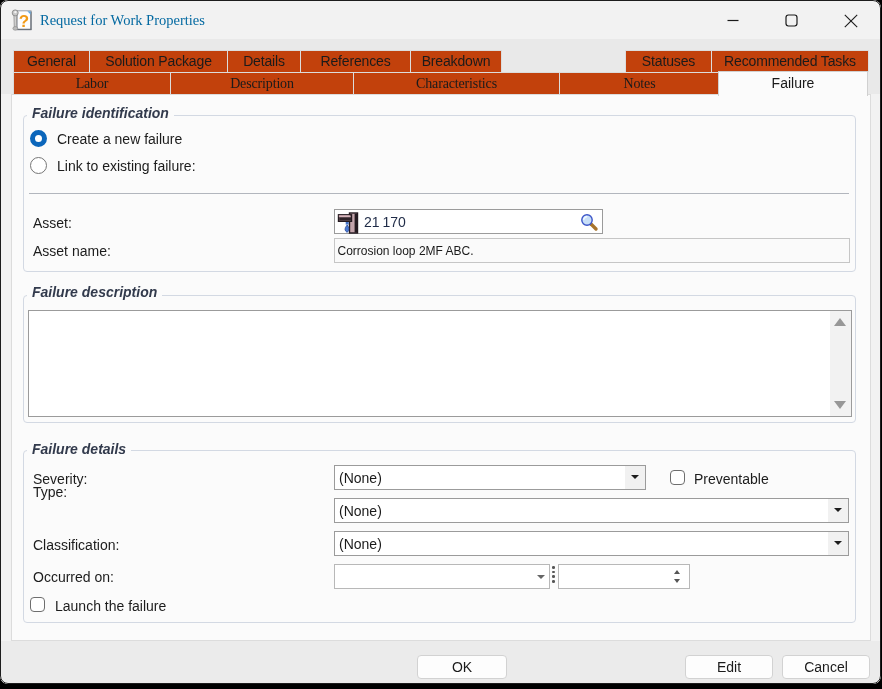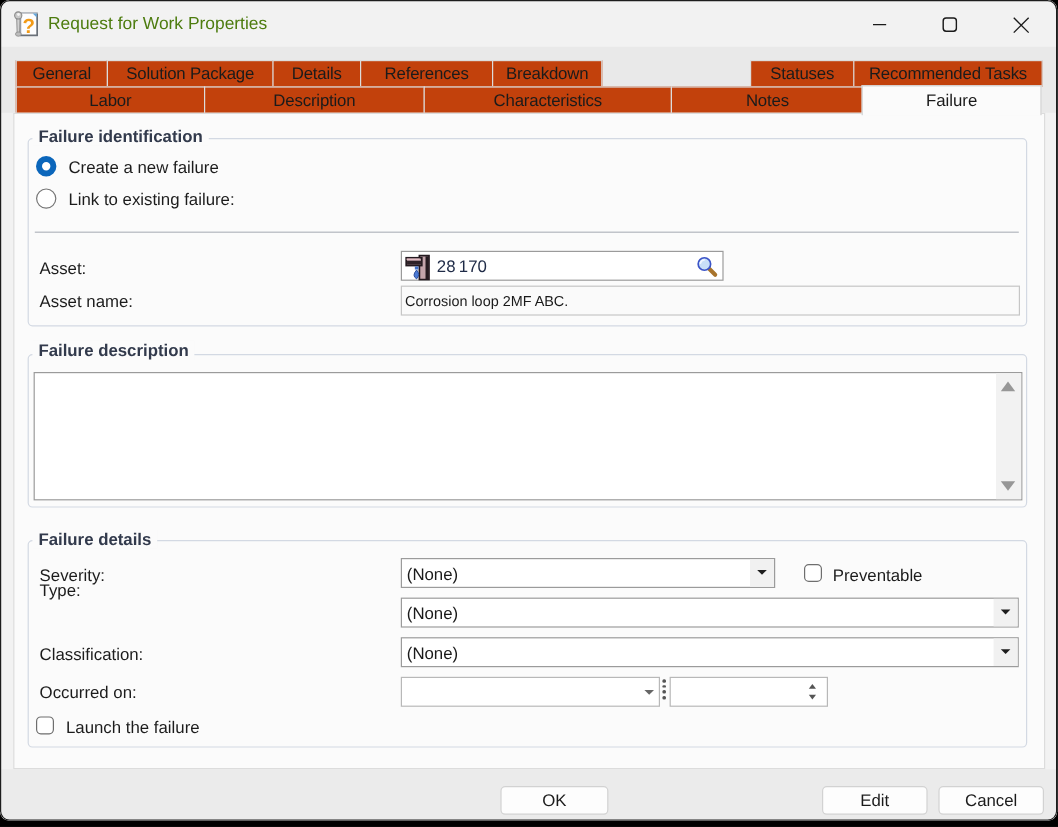--- a/index.html
+++ b/index.html
@@ -5,48 +5,48 @@
 * { margin:0; padding:0; box-sizing:border-box; }
 html,body { width:882px; height:689px; background:#000; overflow:hidden; }
 body { font-family:"Liberation Sans", sans-serif; font-size:14px; color:#1a1a1a; }
 #win {
   position:absolute; left:0; top:0; width:881px; height:684px;
   background:#f2f2f2; border-radius:8px;
   overflow:hidden;
 }
 .abs { position:absolute; }
 
-#title { position:absolute; left:40px; top:12px; font-size:14.5px; color:#4d7c0f; }
+#title { position:absolute; left:40px; top:12px; font-size:14.5px; color:#0369a1;font-family:Liberation Serif, serif; }
 
 .tab {
   position:absolute; height:22px; background:#c2410c;
   border:1px solid #dcdcdc; text-align:center; line-height:21px;
   font-size:14px; color:#1b1b1b; letter-spacing:-0.15px;
 }
 .trow1 { top:50px; border-bottom:none; }
-.trow2 { top:72px; border-bottom:none; }
+.trow2 { top:72px; border-bottom:none;font-family:Liberation Serif, serif; }
 #tabActive {
   position:absolute; left:718px; top:71px; width:150px; height:25px;
   background:#fbfbfb; border:1px solid #d0d0d0; border-bottom:none;
   text-align:center; line-height:23px; z-index:6;
 }
 
 #page {
   position:absolute; left:11px; top:94px; width:860px; height:547px;
   background:#fbfbfb; border:1px solid #dcdcdc; z-index:1;
 }
 #footer {
   position:absolute; left:1px; right:1px; top:641px; bottom:1px;
   background:#ebebeb;
 }
 
 .grp { position:absolute; border:1px solid #d3d9e3; border-radius:4px; z-index:2; }
 .gcap {
   position:absolute; background:#fbfbfb; padding:0 5px; font-weight:bold;
-  color:#323a4c; font-size:14px; z-index:3; white-space:nowrap;
+  color:#323a4c; font-size:14px; z-index:3; white-space:nowrap;font-style:italic;
 }
 .lbl { position:absolute; white-space:nowrap; color:#1c1c1c; z-index:3; }
 .field {
   position:absolute; background:#fff; border:1px solid #9b9b9b; z-index:3;
 }
 .radio { position:absolute; width:17px; height:17px; border-radius:50%; background:#fff; z-index:3; }
 .chk { position:absolute; width:15px; height:15px; border:1.5px solid #6e6e6e; border-radius:4px; background:#fff; z-index:3; }
 .arrow-dn {
   position:absolute; width:0; height:0;
   border-left:4px solid transparent; border-right:4px solid transparent;
@@ -123,21 +123,21 @@
   <div class="field" style="left:334px;top:209px;width:269px;height:25px;">
     <svg class="abs" style="left:2px;top:1px" width="23" height="23" viewBox="0 0 23 23">
       <rect x="12.5" y="2" width="8" height="20" fill="#c3a4ab" stroke="#241a20" stroke-width="1.4"></rect>
       <rect x="17.6" y="2.6" width="2.6" height="19" fill="#241a20"></rect>
       <rect x="1.5" y="3.8" width="13" height="6.5" fill="#c3a4ab" stroke="#241a20" stroke-width="1.4"></rect>
       <rect x="2.2" y="6.3" width="12" height="3.3" fill="#2e2228"></rect>
       <rect x="1.8" y="4.4" width="11" height="1.2" fill="#e5bfc6"></rect>
       <rect x="8.7" y="11" width="3" height="2.6" fill="#4472c8"></rect>
       <path d="M10.2 14 q3.4 4 0 7.4 q-4.4 -2.6 0 -7.4" fill="#4b7ad4" stroke="#2a4a9a" stroke-width="0.8"></path>
     </svg>
-    <span class="abs" style="left:29px;top:4px;color:#1f2b47;">28 170</span>
+    <span class="abs" style="left:29px;top:4px;color:#1f2b47;">21 170</span>
     <svg class="abs" style="left:244px;top:2px" width="20" height="20" viewBox="0 0 20 20">
       <line x1="12" y1="12" x2="17" y2="17" stroke="#a8742c" stroke-width="3.4" stroke-linecap="round"></line>
       <circle cx="8" cy="8" r="5.2" fill="#c8dff8" stroke="#3c55c8" stroke-width="1.4"></circle>
       <path d="M4.7 7.2 a3.6 3.6 0 0 1 3-2.6" stroke="#eef6ff" stroke-width="1.6" fill="none" stroke-linecap="round"></path>
     </svg>
   </div>
   <div class="lbl" style="left:33px;top:243px;">Asset name:</div>
   <div class="field" style="left:334px;top:238px;width:516px;height:25px;background:#fafafa;border-color:#c6c6c6;">
     <span class="abs" style="left:2.5px;top:4.5px;font-size:12px;">Corrosion loop 2MF ABC.</span>
   </div>

